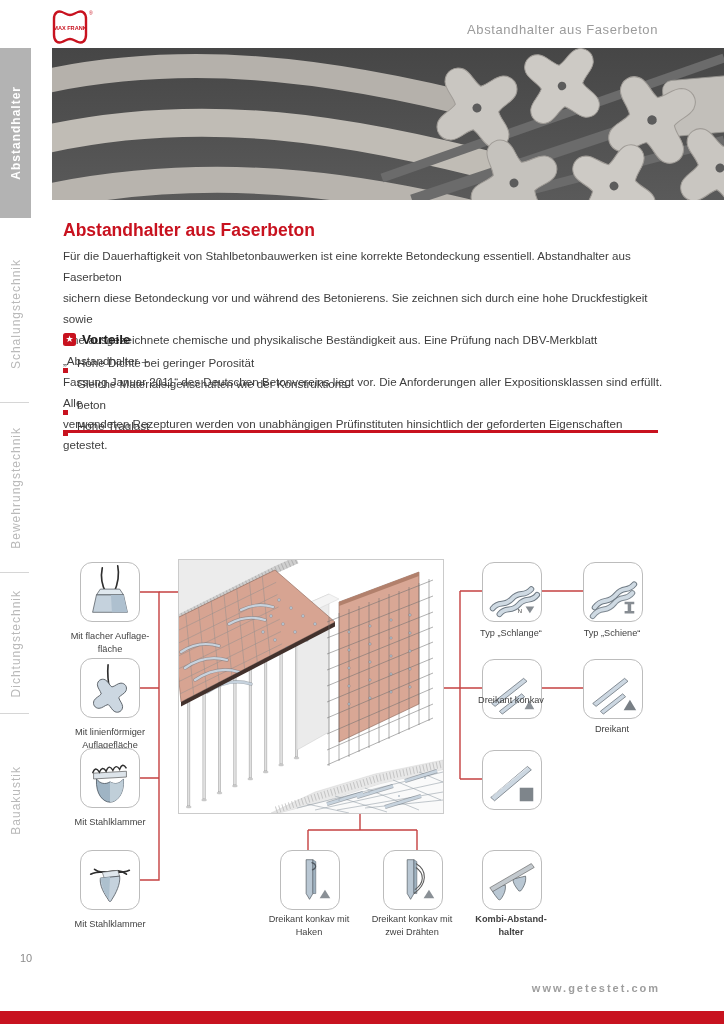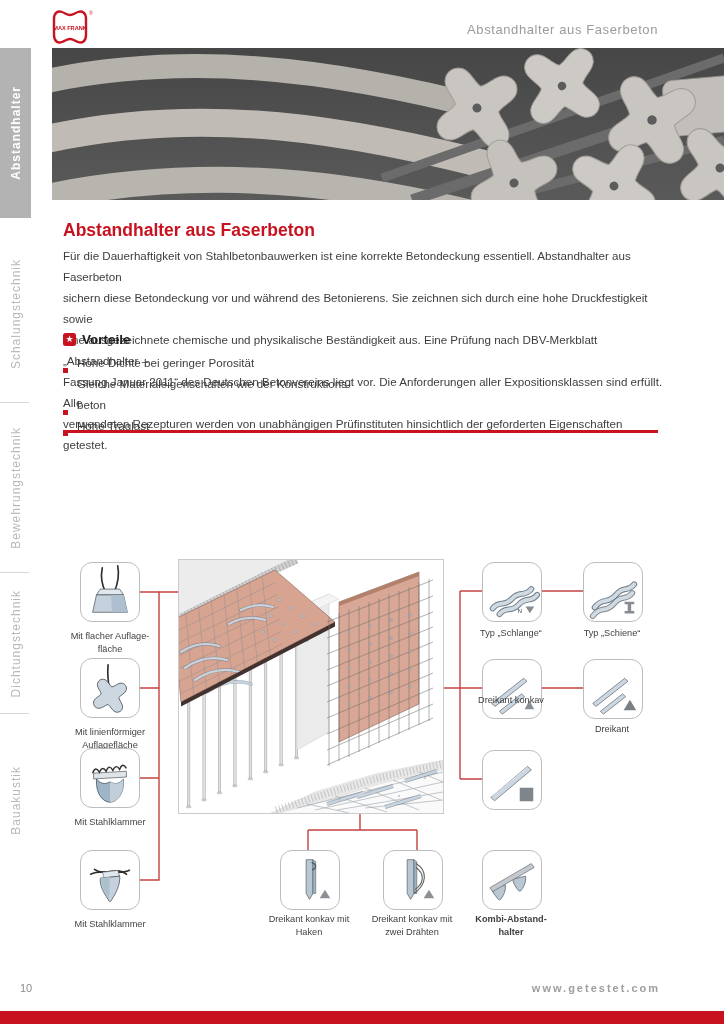--- a/index.html
+++ b/index.html
@@ -30,21 +30,21 @@
   .bullet .sq{flex:0 0 5px;width:5px;height:5px;background:#c8121f;margin:8px 9px 0 0;}
   .bullet .bt{font-size:11.6px;line-height:21px;white-space:pre-line;}
   .red-rule{position:absolute;left:63px;top:430px;width:595px;height:3px;background:#c8121f;}
   
   .connectors{position:absolute;left:0;top:540px;pointer-events:none;}
   .illu{position:absolute;left:178px;top:559px;width:264px;height:253px;border:1px solid #cbcbcb;background:#fff;}
   .ibox{position:absolute;width:58px;height:58px;background:#fff;border:1.5px solid #bcbcbc;border-radius:12px;}
   .ibox svg{display:block;width:58px;height:58px;}
   .ilabel{position:absolute;width:112px;text-align:center;font-size:9.2px;line-height:12.5px;color:#3f3f3f;white-space:pre-line;}
   
-  .page-num{position:absolute;left:20px;top:982px;font-size:11px;color:#8c8c8c;}
+  .page-num{position:absolute;left:20px;top:952px;font-size:11px;color:#8c8c8c;}
   .website{position:absolute;right:64px;top:982px;font-size:11px;font-weight:bold;letter-spacing:2px;color:#9e9e9e;}
   .red-bar{position:absolute;left:0;bottom:0;width:724px;height:13px;background:#c8121f;}
   .wire{fill:none;stroke:#2e2e2e;stroke-width:1.7;stroke-linecap:round;}
   .thinwire{fill:none;stroke:#4e565e;stroke-width:1.2;stroke-linecap:round;}
 </style>
 </head>
 <body>
 
 <div class="page">
 

